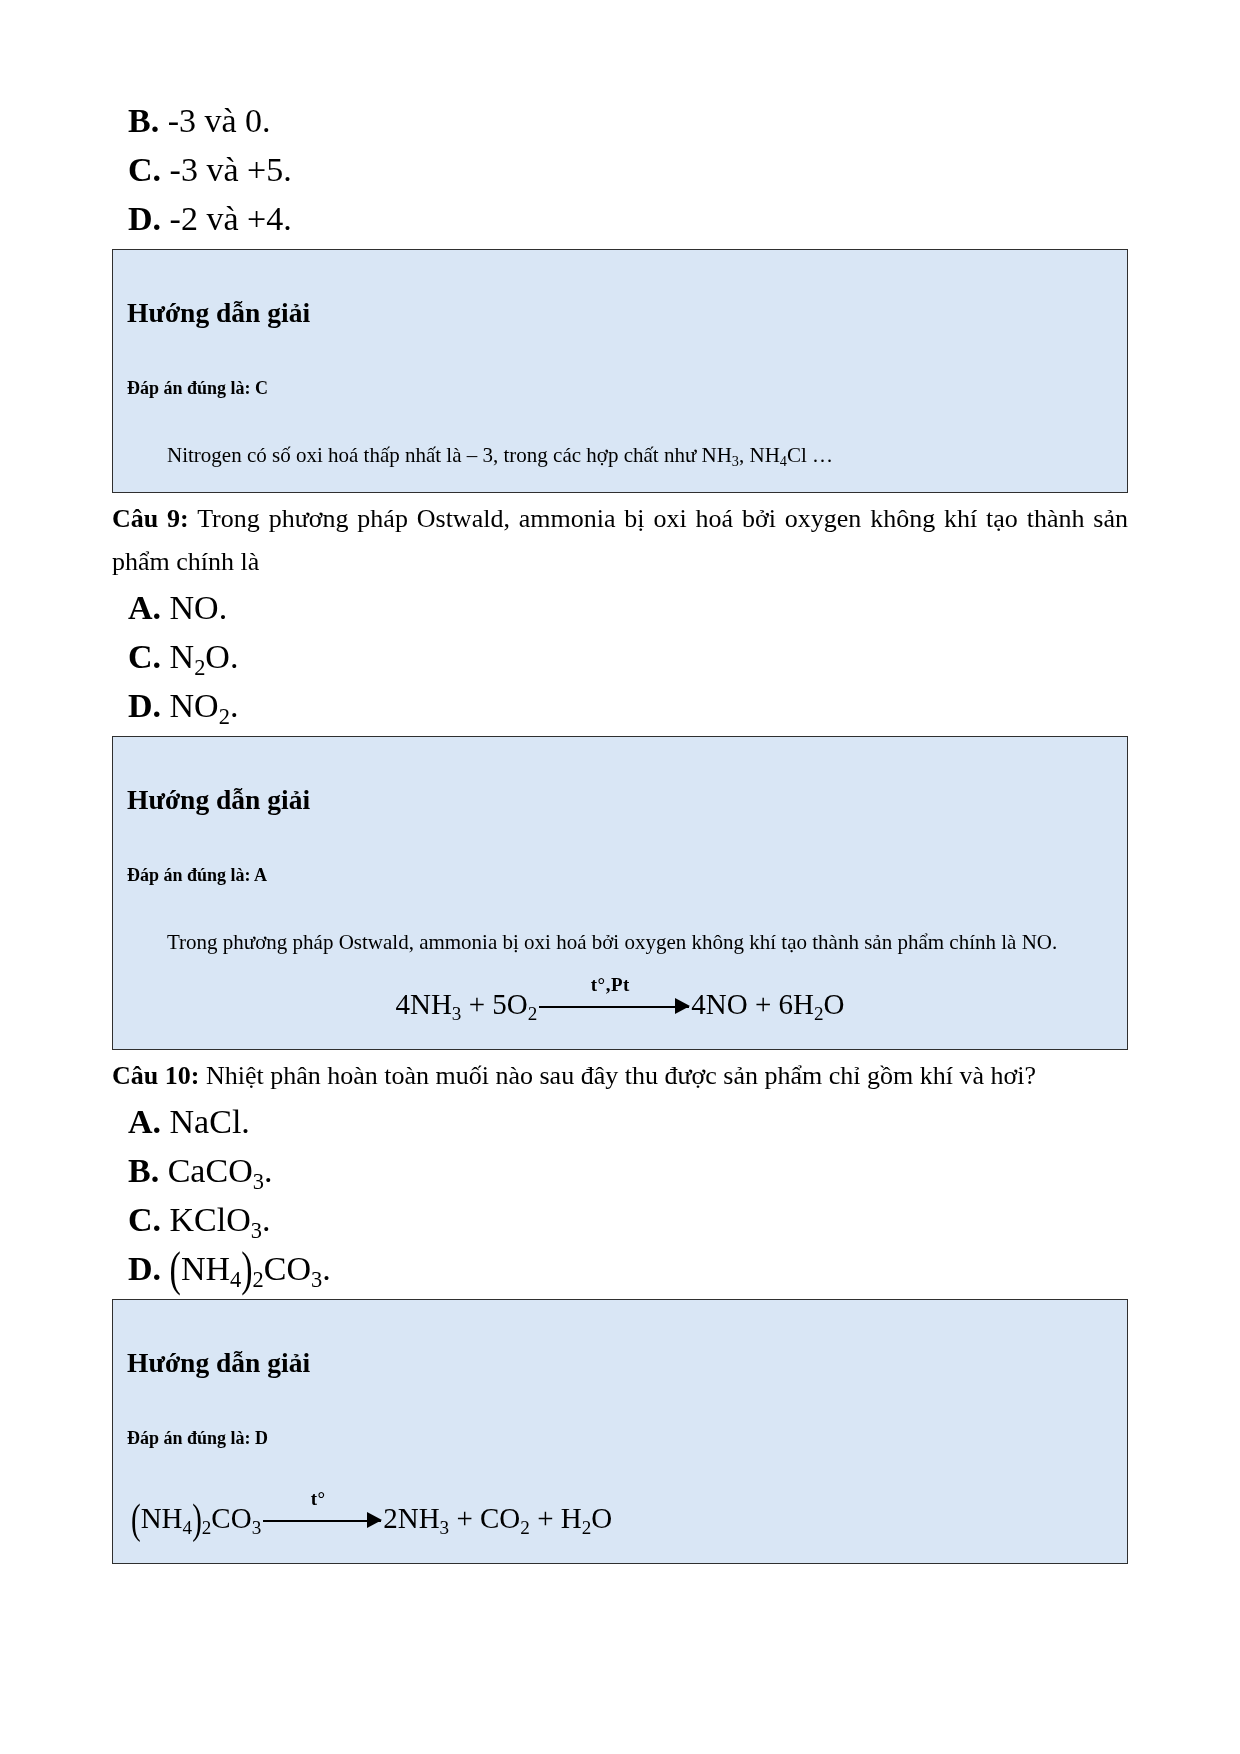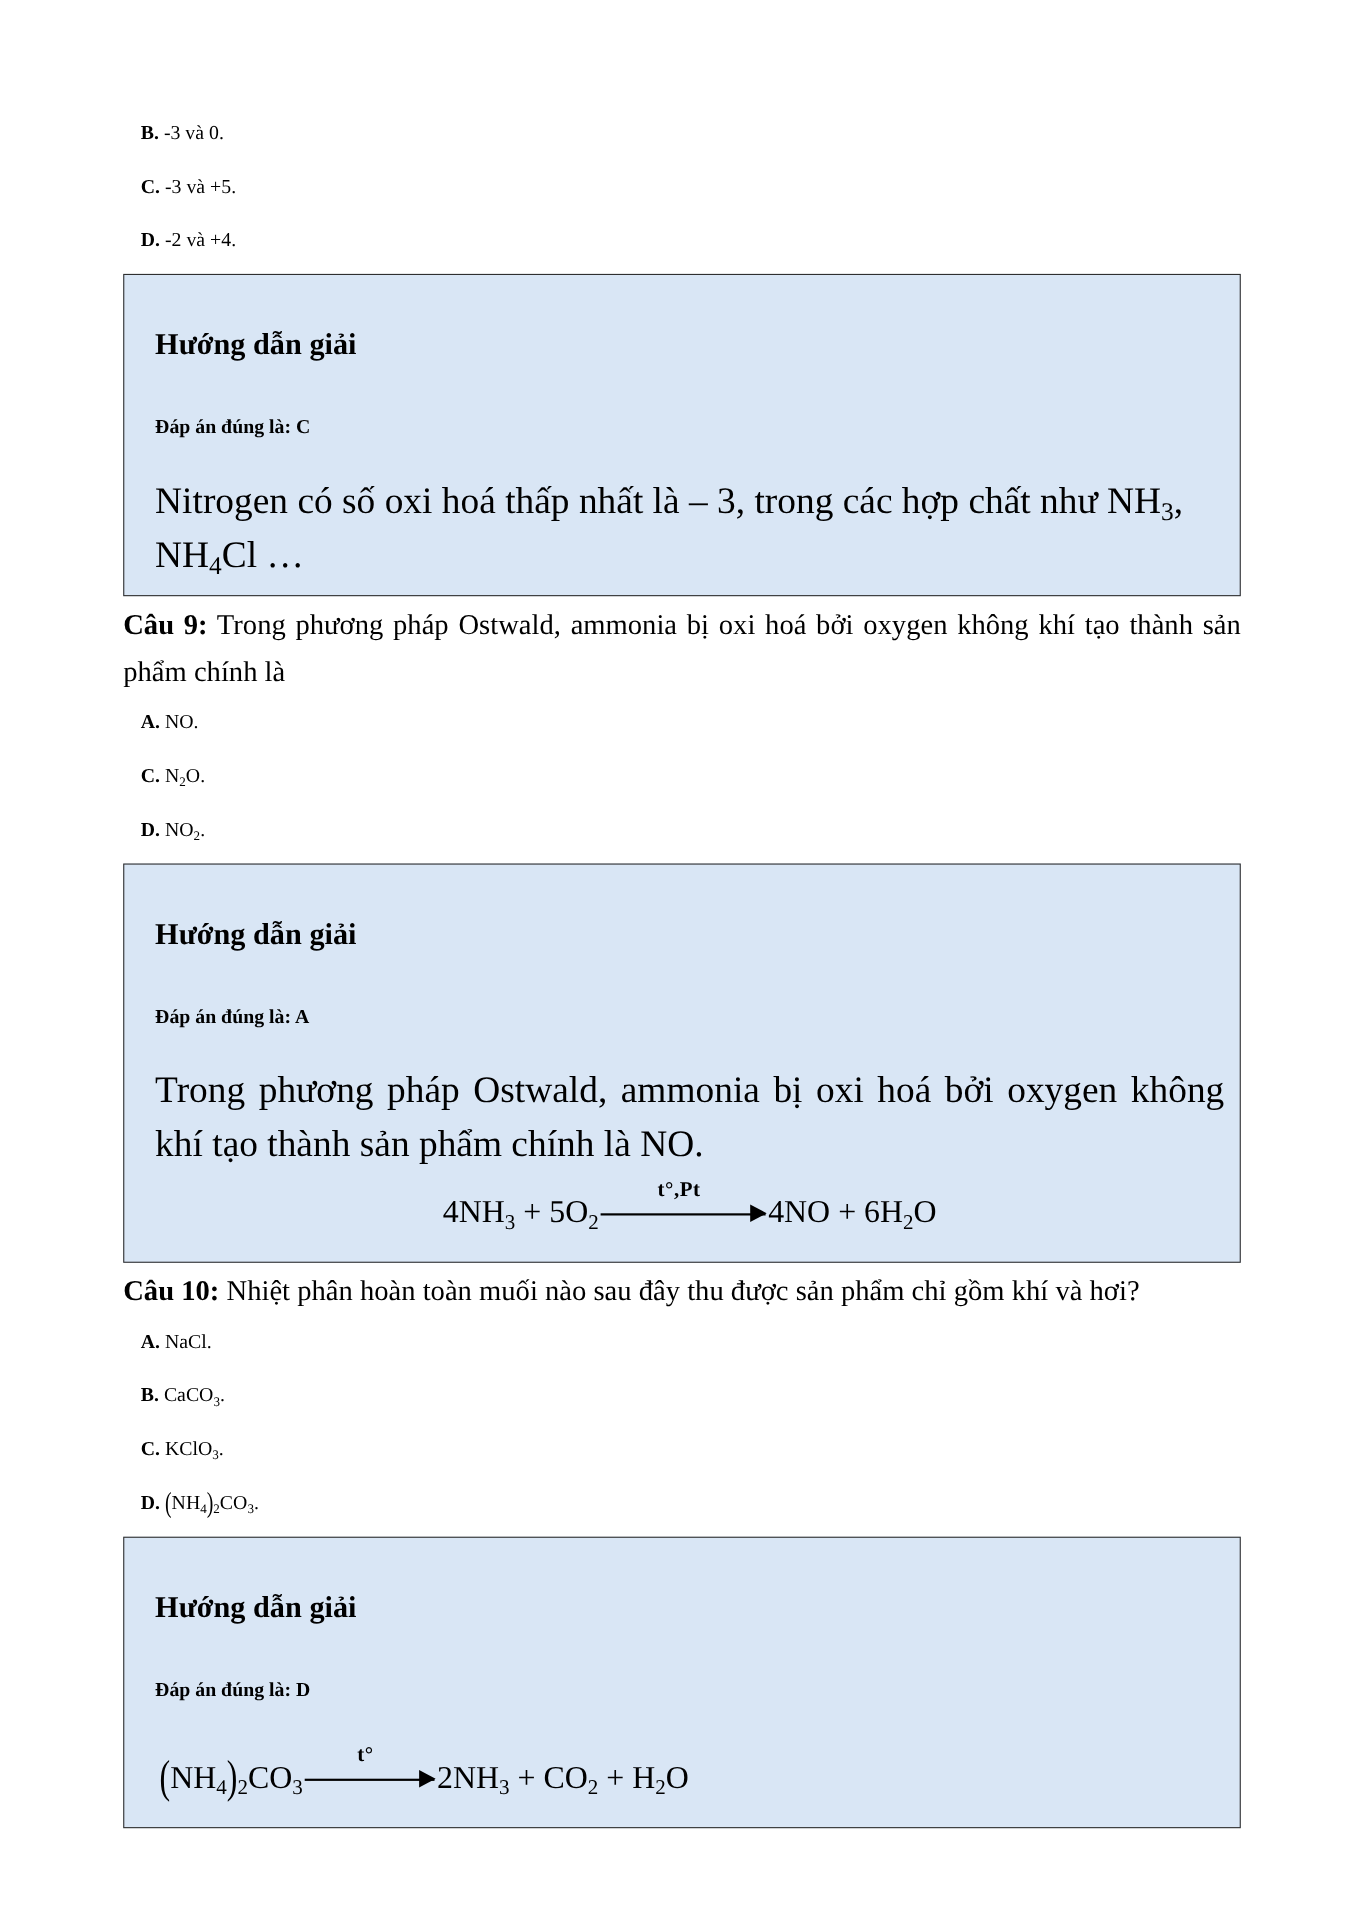--- a/index.html
+++ b/index.html
@@ -33,21 +33,21 @@
     text-align: left;
   }
   .para {
     font-size: 26px;
     line-height: 43px;
     margin: 0;
     text-align: justify;
     text-justify: inter-word;
   }
   .opt {
-    font-size: 18px;
+    font-size: 34px;
     line-height: 49px;
     margin: 0;
     padding-left: 16px;
   }
   b, .b { font-weight: bold; }
 
   
   sub {
     font-size: 0.68em;
     vertical-align: -0.28em;
@@ -57,27 +57,28 @@
     font-size: 0.66em;
     vertical-align: -0.32em;
     line-height: 0;
   }
 
   
   .hintbox {
     background: #d9e6f5;
     border: 1.5px solid #2f2f2f;
     box-sizing: border-box;
-    padding: 10px 14px 12px 28px;
+    padding: 10px 14px 12px 14px;
     margin: 6px 0 4px 0;
   }
   .hintbox .line,
   .hintbox .para {
-    font-size: 34px;
-    line-height: 49px;
+    font-size: 21px;
+    line-height: 49px;
+    margin-left: 40px;
   }
   .hint-title {
     font-weight: bold;
     font-size: 27.5px;
     line-height: 49px;
   }
   .hint-answer {
     font-weight: bold;
     font-size: 18px;
     line-height: 49px;

